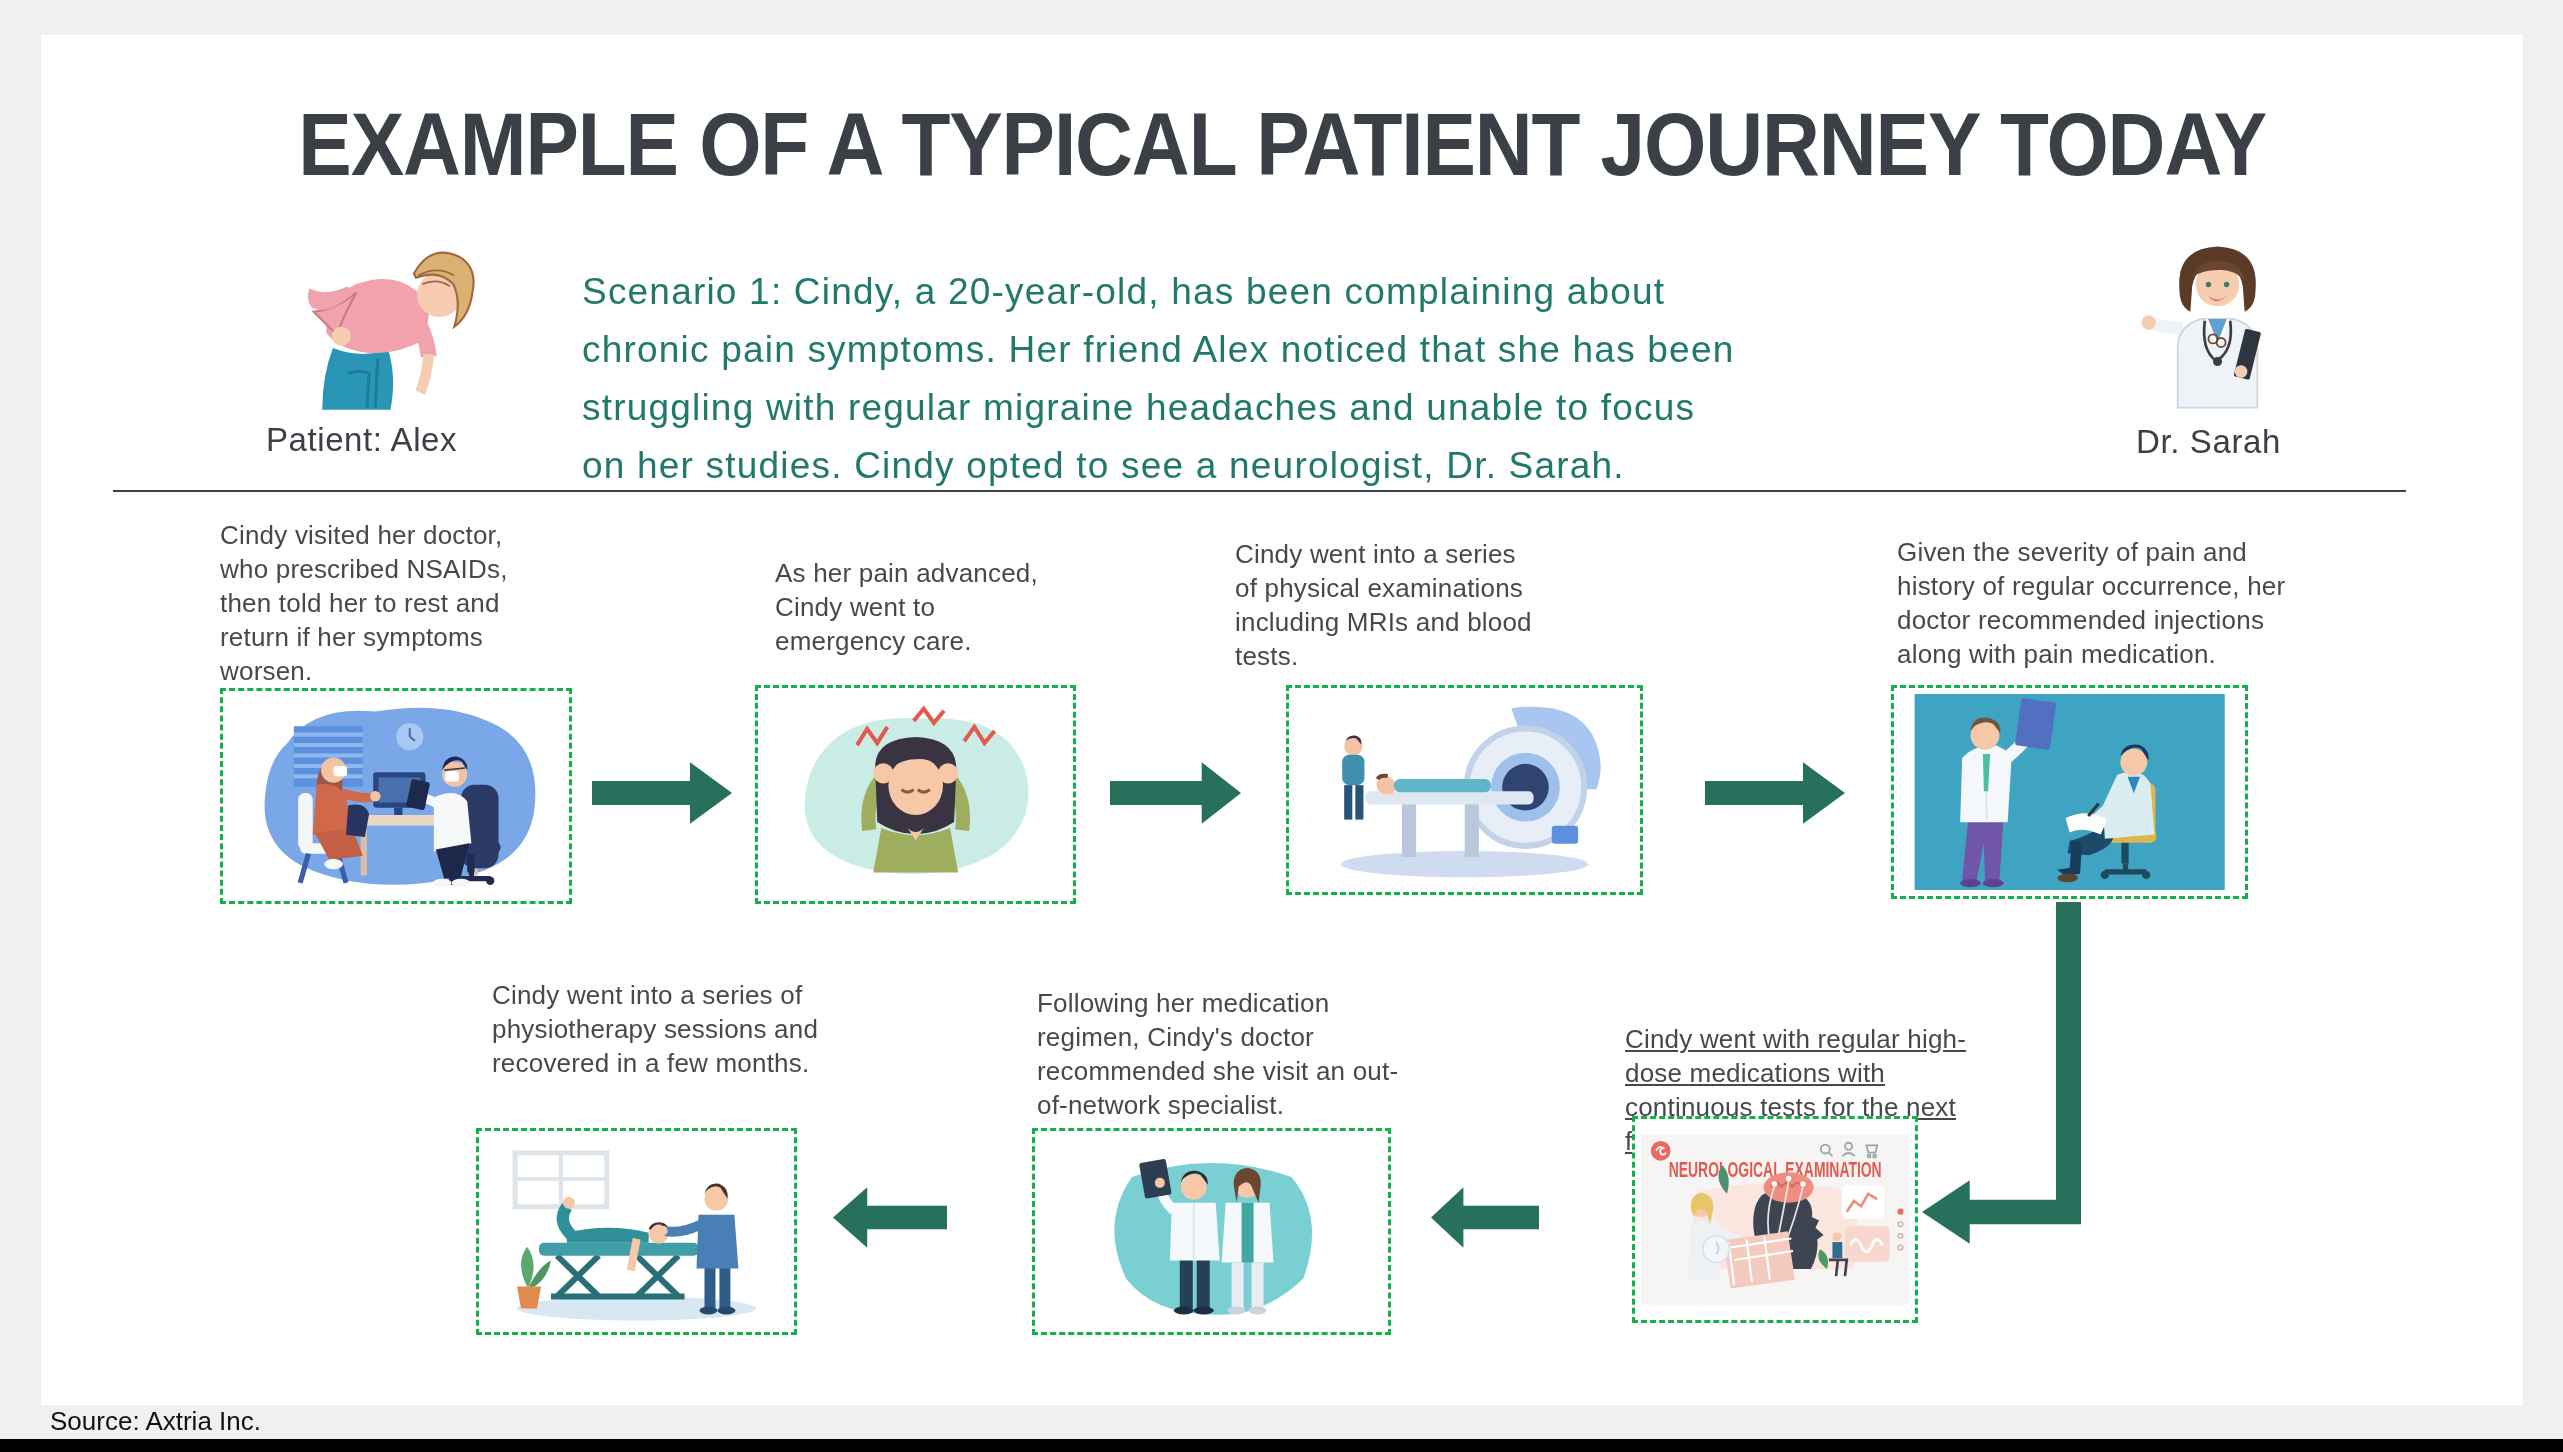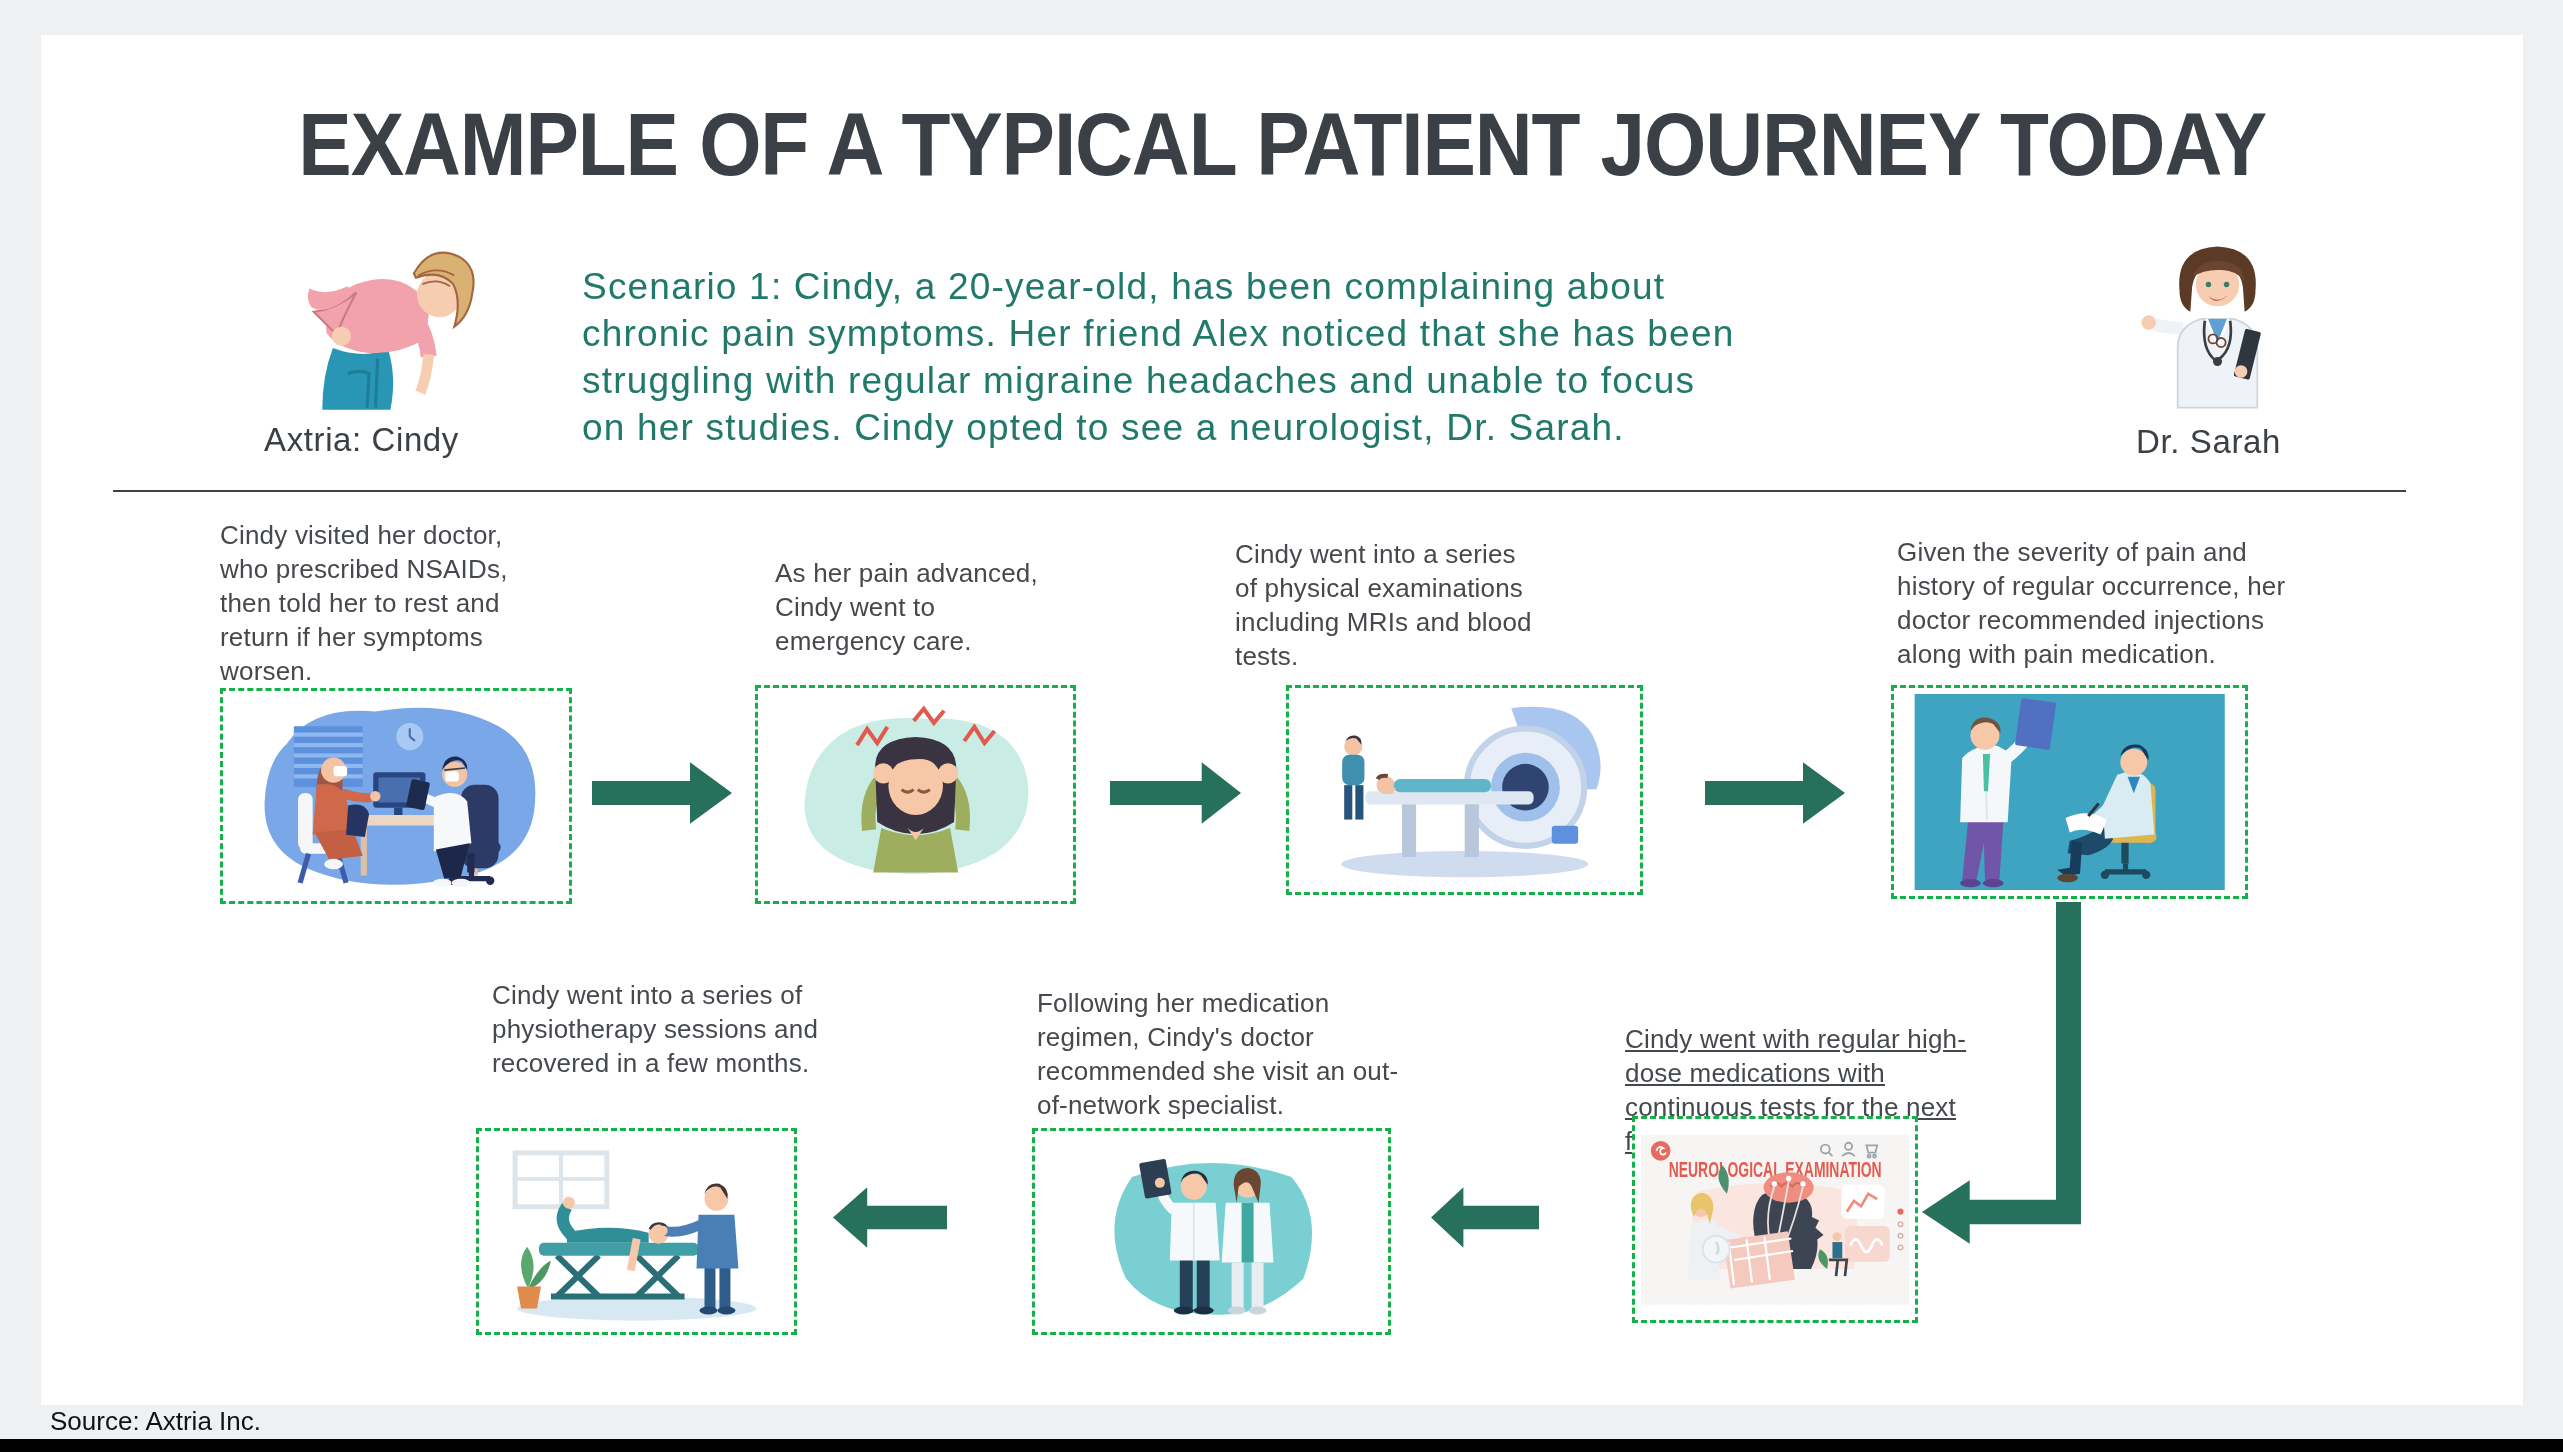--- a/index.html
+++ b/index.html
@@ -10,21 +10,21 @@
   }
   .slide{position:absolute;left:41px;top:35px;width:2482px;height:1370px;background:#ffffff;}
   .title-wrap{position:absolute;left:41px;top:93px;width:2482px;text-align:center;}
   .title-wrap span{
     display:inline-block;transform:scaleX(0.9);transform-origin:50% 50%;
     font-size:89px;font-weight:bold;letter-spacing:-1.2px;color:#3a4045;white-space:nowrap;
   }
   .actor-label{position:absolute;font-size:33px;color:#3a4045;text-align:center;letter-spacing:0.6px;}
   .scenario{
     position:absolute;left:582px;top:263px;width:1492px;
-    font-size:37px;line-height:47px;letter-spacing:1.2px;color:#20796a;white-space:pre-line;
+    font-size:37px;line-height:58px;letter-spacing:1.2px;color:#20796a;white-space:pre-line;
   }
   .divider{position:absolute;left:113px;top:490px;width:2293px;height:2.3px;background:#3c4248;}
   .step-text{
     position:absolute;font-size:26px;line-height:34px;color:#45494d;
     white-space:pre-line;letter-spacing:0.2px;
   }
   .box{
     position:absolute;border:3.5px dashed #14b14a;background:#ffffff;
     box-sizing:border-box;padding:5.8px;display:flex;align-items:center;justify-content:center;
   }
@@ -56,21 +56,21 @@
     <path d="M92,56 Q72,72 52,74 L74,96 Q76,86 92,56Z" fill="#f2a2ad" stroke="#c97b86" stroke-width="2"></path>
     <path d="M88,58 Q64,78 50,70 Q44,62 48,52 Q62,60 84,50Z" fill="#f2a2ad"></path>
     <circle cx="78" cy="97" r="9" fill="#f6cdb0"></circle>
     <path d="M146,76 Q158,96 160,116" stroke="#f2a2ad" stroke-width="15" fill="none"></path>
     <path d="M160,114 Q158,136 152,150" stroke="#f6cdb0" stroke-width="10" fill="none"></path>
     <circle cx="170" cy="58" r="21" fill="#f6cdb0"></circle>
     <path d="M146,38 Q162,10 188,22 Q206,32 201,56 Q198,78 184,88 Q191,64 183,48 Q170,34 148,42Z" fill="#d9b273" stroke="#a3663f" stroke-width="2"></path>
     <path d="M150,40 Q168,30 184,40 M154,48 Q168,42 180,50" stroke="#a3663f" stroke-width="1.6" fill="none"></path>
   </svg>
 </div>
-<div class="actor-label" style="left:216px;top:421px;width:291px;">Axtria: Cindy</div>
+<div class="actor-label" style="left:216px;top:421px;width:291px;">Patient: Alex</div>
 
 <div class="scenario">Scenario 1: Cindy, a 20-year-old, has been complaining about
 chronic pain symptoms. Her friend Alex noticed that she has been
 struggling with regular migraine headaches and unable to focus
 on her studies. Cindy opted to see a neurologist, Dr. Sarah.</div>
 
 <div class="illu" style="left:2127px;top:233px;width:181px;height:181px;">
   <svg viewBox="0 0 200 190" preserveAspectRatio="xMidYMid meet">
     <path d="M62,100 Q44,100 30,96" stroke="#eff3f7" stroke-width="14" fill="none"></path>
     <circle cx="24" cy="94" r="8" fill="#f6cdb0"></circle>

